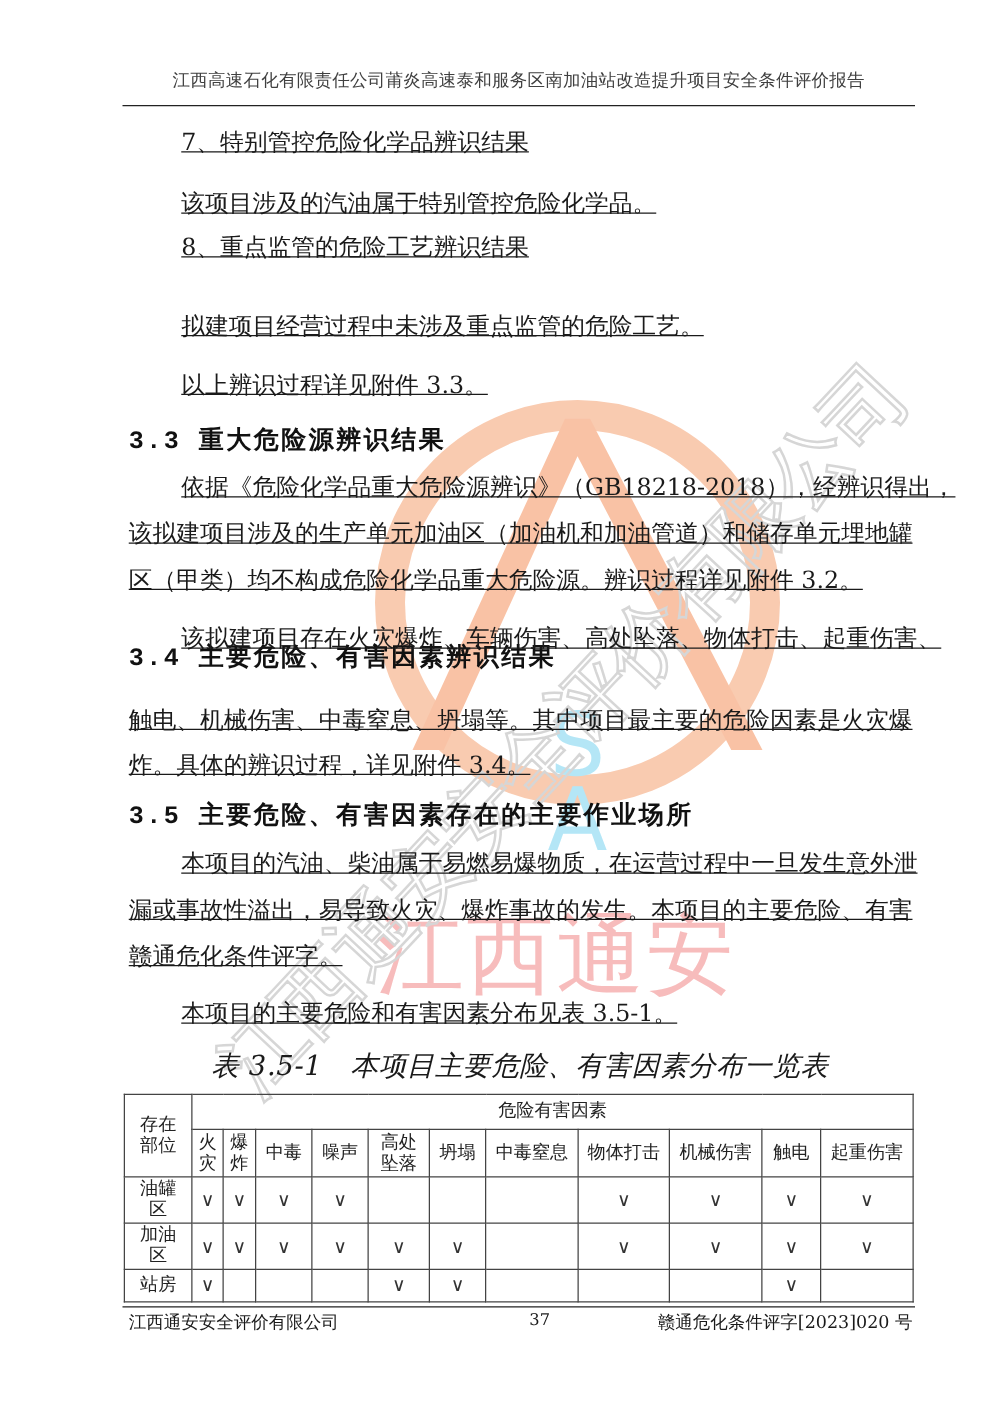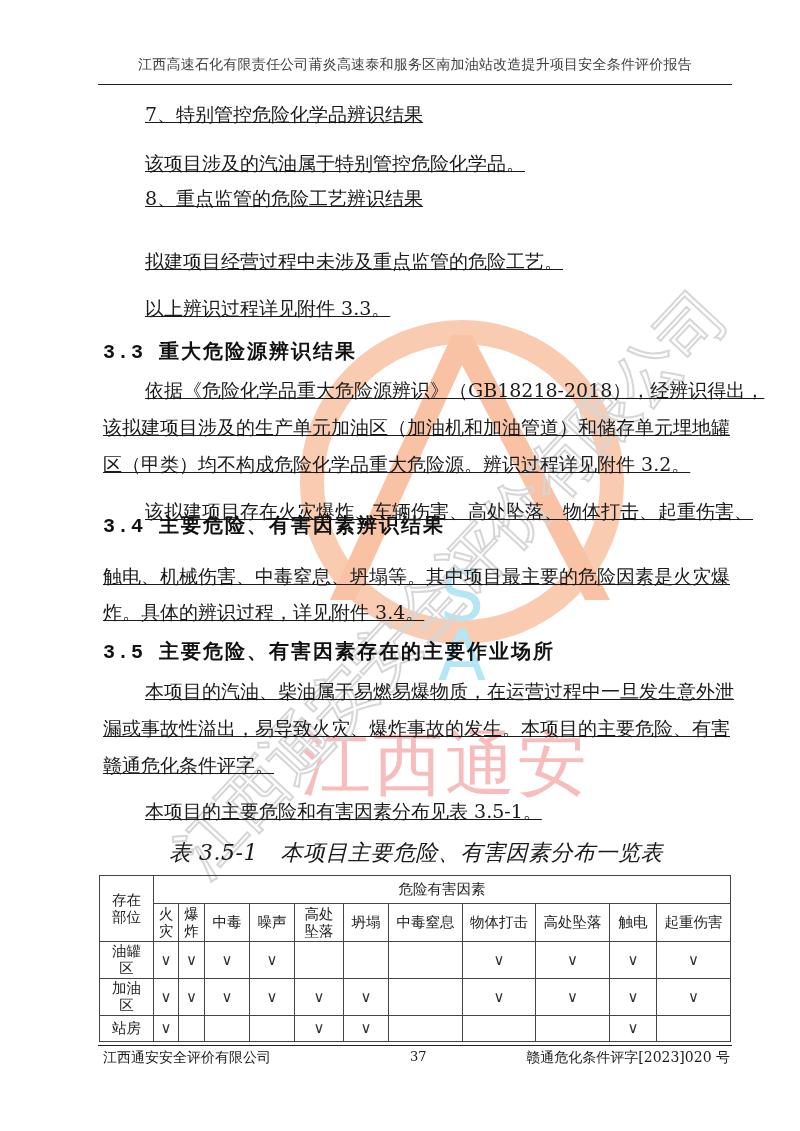--- a/index.html
+++ b/index.html
@@ -40,21 +40,21 @@
     }
     table.hazard tr.r-top td { height: 27px; }
     table.hazard tr.r-sub td { height: 37px; }
     table.hazard tr.r-data td { height: 36px; }
     table.hazard tr.r-last td { height: 25px; }
     .check { font-family: "DejaVu Sans", sans-serif; font-size: 15px; color: #333; }
     .footer-rule {
       position: absolute; left: 98px; top: 1045px; width: 634px; height: 0; border-top: 1.2px solid #222;
     }
     .footer-left { position: absolute; left: 103px; top: 1049px; font-size: 14px; }
-    .footer-center { position: absolute; left: 410px; top: 1049px; font-size: 13px; width: 30px; text-align: left; }
+    .footer-center { position: absolute; left: 410px; top: 1049px; font-size: 13px; width: 30px; text-align: right; }
     .footer-right { position: absolute; right: 70px; top: 1049px; font-size: 14px; }
   </style>
 </head>
 <body>
 
 <svg class="watermark" viewBox="0 0 800 1131" xmlns="http://www.w3.org/2000/svg">
   <g opacity="0.85">
     <circle cx="462" cy="482" r="150" fill="none" stroke="#f8c2a3" stroke-width="24"></circle>
     <path d="M330 600 L452 335 L472 335 L610 600 L585 600 L462 365 L355 600 Z" fill="#f8b896"></path>
     <text x="462" y="620" text-anchor="middle" font-size="70" fill="#a7e2f5" font-family="DejaVu Sans, sans-serif">S</text>
@@ -125,21 +125,21 @@
         </td>
     <td>中毒</td>
     <td>噪声</td>
     <td>
           <div>高处</div>
           <div>坠落</div>
         </td>
     <td>坍塌</td>
     <td>中毒窒息</td>
     <td>物体打击</td>
-    <td>高处坠落</td>
+    <td>机械伤害</td>
     <td>触电</td>
     <td>起重伤害</td>
   </tr>
   <tr class="r-data">
     <td>
           <div>油罐</div>
           <div>区</div>
         </td>
     <td class="check">∨</td>
     <td class="check">∨</td>

